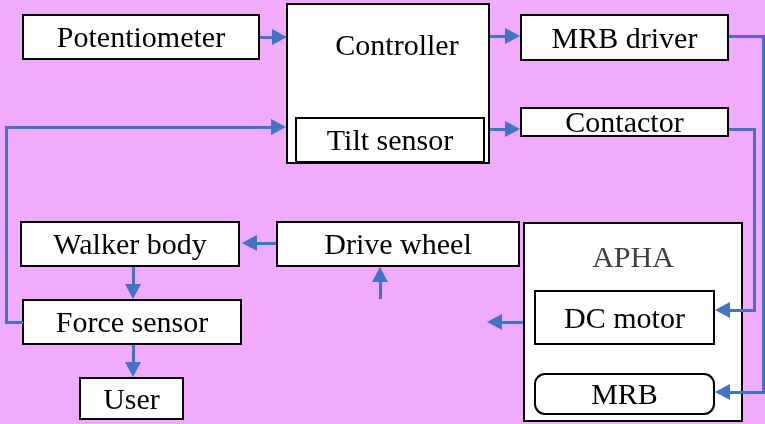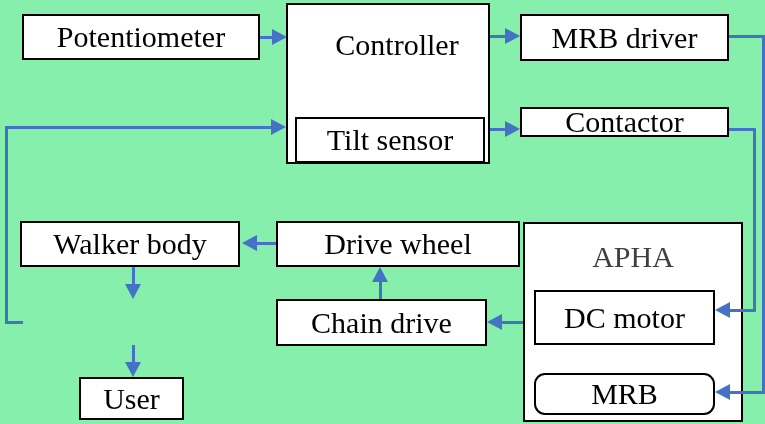--- a/index.html
+++ b/index.html
@@ -1,17 +1,17 @@
 <!DOCTYPE html>
 <html><head>
 <meta charset="utf-8">
 <style>
   html,body { margin:0; padding:0; background:#ffffff; }
   .canvas {
-    position:relative; width:765px; height:424px; background:#86efac;
+    position:relative; width:765px; height:424px; background:#f0abfc;
     font-family:"Liberation Serif","DejaVu Serif",serif; overflow:hidden;
   }
   .box {
     position:absolute; border:2px solid #000000; background:#ffffff;
     box-sizing:border-box; display:flex; align-items:center; justify-content:center;
     font-size:30px; color:#000000; white-space:nowrap; line-height:1;
   }
   .floating-label {
     position:absolute; display:flex; align-items:center; justify-content:center;
     font-size:30px; color:#000000; white-space:nowrap; line-height:1;
@@ -76,21 +76,21 @@
 <div class="canvas">
 
   <div class="box n-pot">Potentiometer</div>
   <div class="box n-ctl"></div>
   <div class="floating-label l-ctl">Controller</div>
   <div class="box n-tilt">Tilt sensor</div>
   <div class="box n-mrbd">MRB driver</div>
   <div class="box n-cont">Contactor</div>
   <div class="box n-walker">Walker body</div>
   <div class="box n-dwheel">Drive wheel</div>
-  <div class="box n-chain">Chain drive</div>
+  <div class="box n-force">Force sensor</div>
   <div class="box n-apha"></div>
   <div class="floating-label l-apha">APHA</div>
   <div class="box n-dc">DC motor</div>
   <div class="box n-mrb">MRB</div>
   <div class="box n-user">User</div>
 
   <div class="stem a1-s"></div>
   <div class="head right a1-h"></div>
 
   <div class="stem a2-s"></div>

